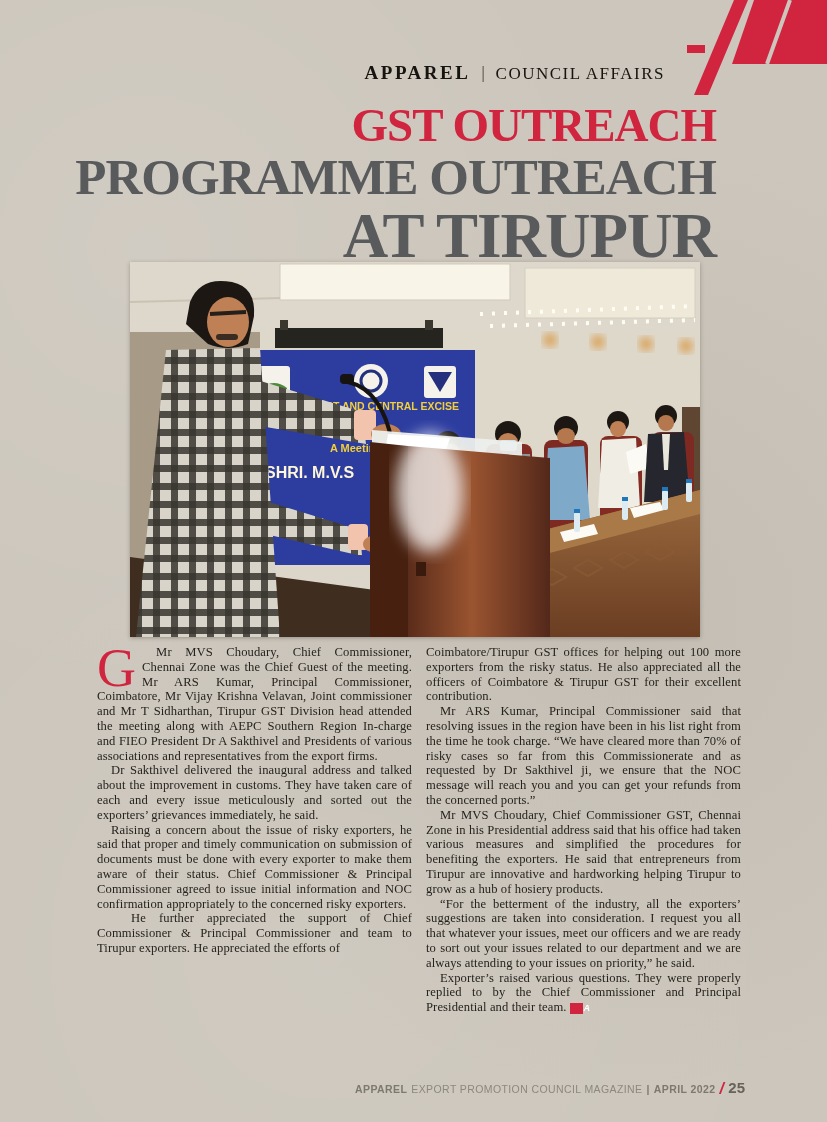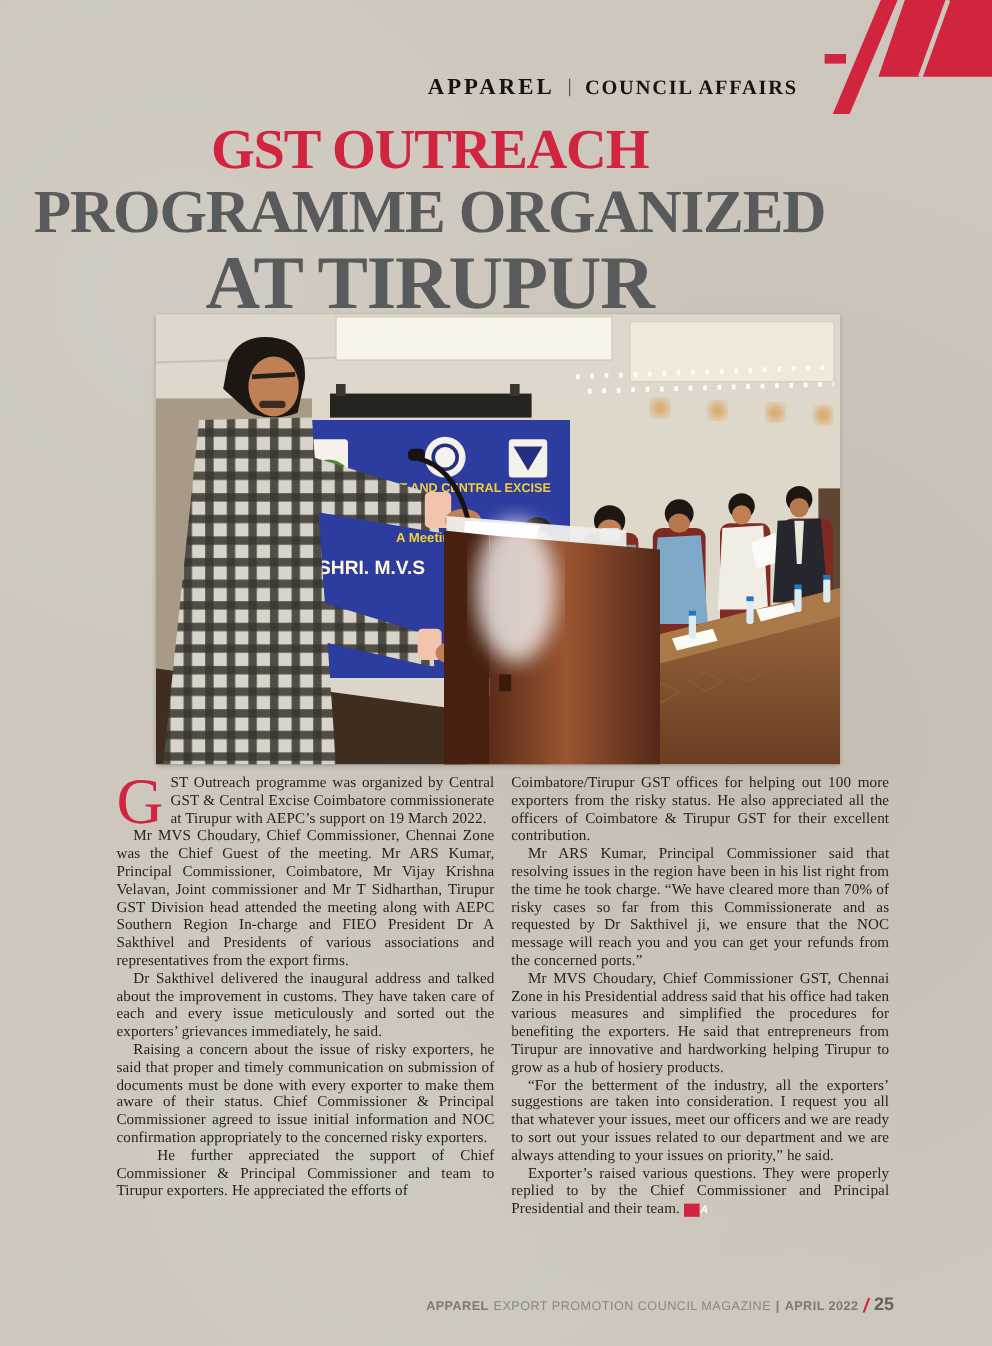--- a/index.html
+++ b/index.html
@@ -13,24 +13,24 @@
   .page{position:absolute;inset:0;border-radius:13px;}
 
   
   .corner-logo{position:absolute;top:0;right:0;width:140px;height:95px;}
 
   
   .header-row{position:absolute;top:62px;right:162px;display:flex;align-items:baseline;gap:11px;
     color:#17140f;}
   .header-brand{font-size:19px;letter-spacing:2.5px;font-weight:600;}
   .header-divider{font-size:16px;color:#3a362f;font-weight:400;position:relative;top:-1px;}
-  .header-section{font-size:17px;letter-spacing:1.5px;font-weight:700;}
-
-  
-  .title-block{position:absolute;top:102px;left:0;width:716px;text-align:center;line-height:1;}
+  .header-section{font-size:17px;letter-spacing:1.5px;font-weight:400;}
+
+  
+  .title-block{position:absolute;top:102px;left:0;width:716px;text-align:right;line-height:1;}
   .title-red{font-size:47px;font-weight:700;color:#d0243f;letter-spacing:-1px;}
   .title-gray{font-size:51px;font-weight:700;color:#595a5c;letter-spacing:-1px;margin-top:3px;}
   .title-gray2{font-size:63px;font-weight:700;color:#595a5c;letter-spacing:-1px;margin-top:2px;}
 
   
   .photo-frame{position:absolute;top:262px;left:130px;width:570px;height:375px;
     box-shadow:0 1px 4px rgba(60,50,40,.35);background:#dcd6ca;}
   .photo-frame svg{display:block;}
 
   
@@ -68,21 +68,21 @@
   </div>
 
   <div class="header-row">
     <span class="header-brand">APPAREL</span>
     <span class="header-divider">|</span>
     <span class="header-section">COUNCIL AFFAIRS</span>
   </div>
 
   <div class="title-block">
     <div class="title-red">GST OUTREACH</div>
-    <div class="title-gray">PROGRAMME ORGANIZED</div>
+    <div class="title-gray">PROGRAMME OUTREACH</div>
     <div class="title-gray2">AT TIRUPUR</div>
   </div>
 
   <div class="photo-frame">
     <svg width="570" height="375" viewBox="0 0 570 375">
       <defs>
         <pattern id="plaid" width="18" height="18" patternUnits="userSpaceOnUse">
           <rect width="18" height="18" fill="#d9d4c9"></rect>
           <rect y="5" width="18" height="7" fill="#39352f" opacity="0.85"></rect>
           <rect x="5" width="7" height="18" fill="#39352f" opacity="0.85"></rect>
@@ -227,21 +227,21 @@
         <polygon points="240,180 278,184 278,375 240,375" fill="#47200f"></polygon>
         <polygon points="278,184 420,196 420,375 278,375" fill="url(#wood)"></polygon>
         <ellipse cx="300" cy="230" rx="34" ry="60" fill="#ffffff" opacity="0.75" filter="url(#soft2)"></ellipse>
         <rect x="286" y="300" width="10" height="14" fill="#3a1a0c"></rect>
       </g>
     </svg>
   </div>
 
   <div class="article">
     <div class="col">
-      <p class="no-indent"><span class="dropcap">G</span><span>ST Outreach programme was organized by Central GST &amp; Central Excise Coimbatore commissionerate at Tirupur with AEPC’s support on 19 March 2022.</span></p>
+      <p class="no-indent"><span class="dropcap">G</span></p>
       <p>Mr MVS Choudary, Chief Commissioner, Chennai Zone was the Chief Guest of the meeting. Mr ARS Kumar, Principal Commissioner, Coimbatore, Mr Vijay Krishna Velavan, Joint commissioner and Mr T Sidharthan, Tirupur GST Division head attended the meeting along with AEPC Southern Region In-charge and FIEO President Dr A Sakthivel and Presidents of various associations and representatives from the export firms.</p>
       <p>Dr Sakthivel delivered the inaugural address and talked about the improvement in customs. They have taken care of each and every issue meticulously and sorted out the exporters’ grievances immediately, he said.</p>
       <p>Raising a concern about the issue of risky exporters, he said that proper and timely communication on submission of documents must be done with every exporter to make them aware of their status. Chief Commissioner &amp; Principal Commissioner agreed to issue initial information and NOC confirmation appropriately to the concerned risky exporters.</p>
       <p class="big-indent">He further appreciated the support of Chief Commissioner &amp; Principal Commissioner and team to Tirupur exporters. He appreciated the efforts of</p>
     </div>
     <div class="col">
       <p class="no-indent">Coimbatore/Tirupur GST offices for helping out 100 more exporters from the risky status. He also appreciated all the officers of Coimbatore &amp; Tirupur GST for their excellent contribution.</p>
       <p>Mr ARS Kumar, Principal Commissioner said that resolving issues in the region have been in his list right from the time he took charge. “We have cleared more than 70% of risky cases so far from this Commissionerate and as requested by Dr Sakthivel ji, we ensure that the NOC message will reach you and you can get your refunds from the concerned ports.”</p>
       <p>Mr MVS Choudary, Chief Commissioner GST, Chennai Zone in his Presidential address said that his office had taken various measures and simplified the procedures for benefiting the exporters. He said that entrepreneurs from Tirupur are innovative and hardworking helping Tirupur to grow as a hub of hosiery products.</p>
       <p>“For the betterment of the industry, all the exporters’ suggestions are taken into consideration. I request you all that whatever your issues, meet our officers and we are ready to sort out your issues related to our department and we are always attending to your issues on priority,” he said.</p>

